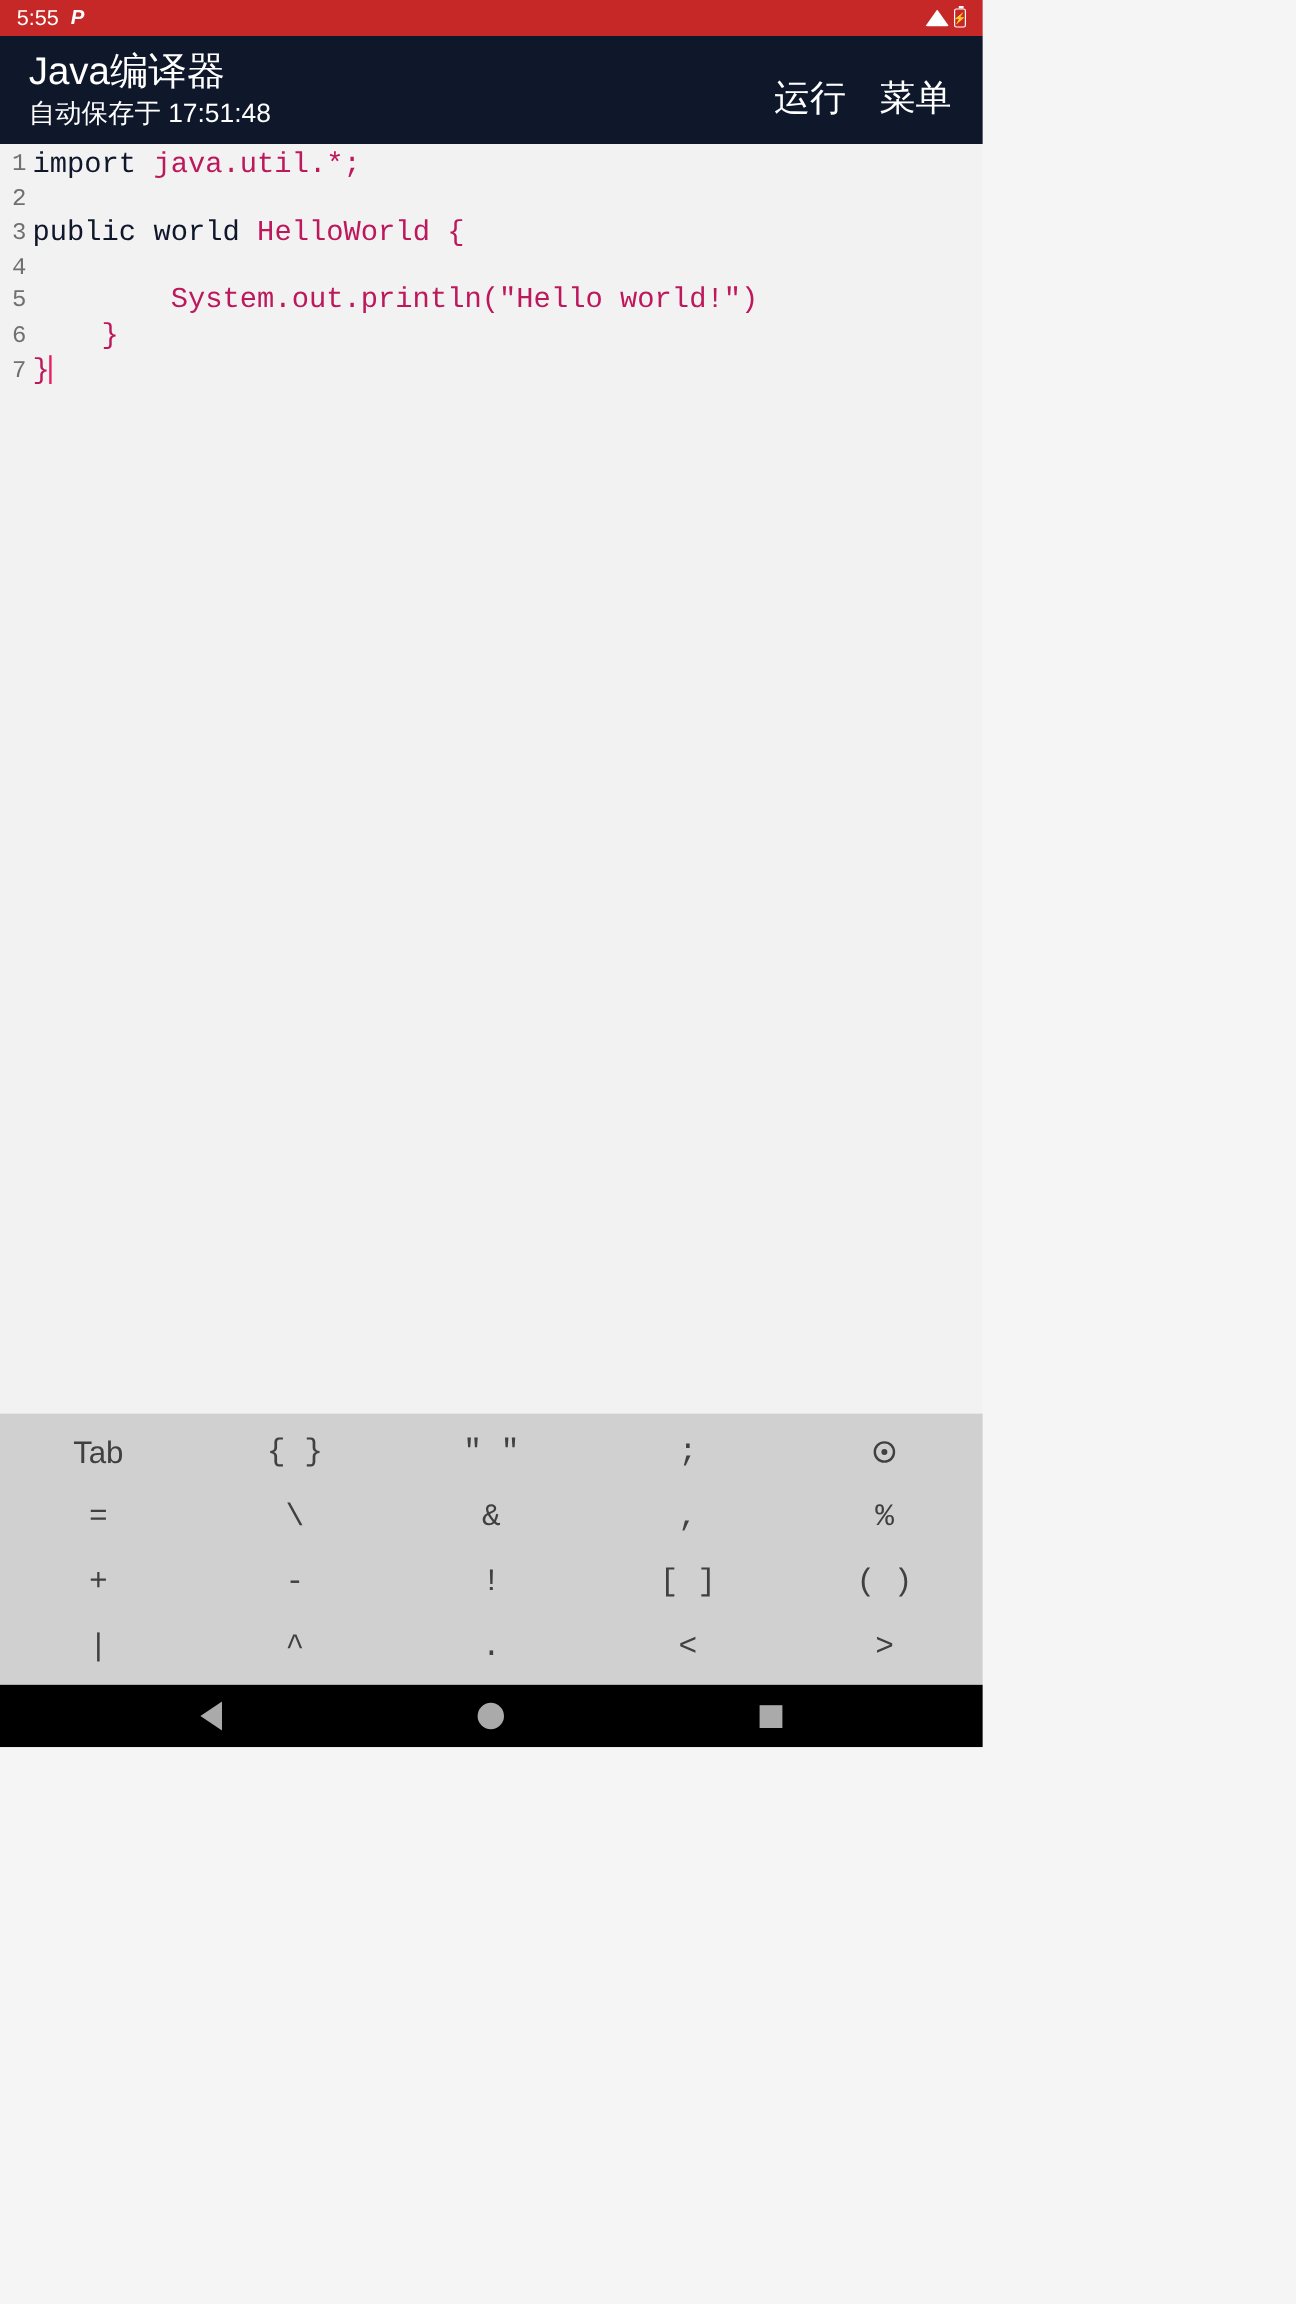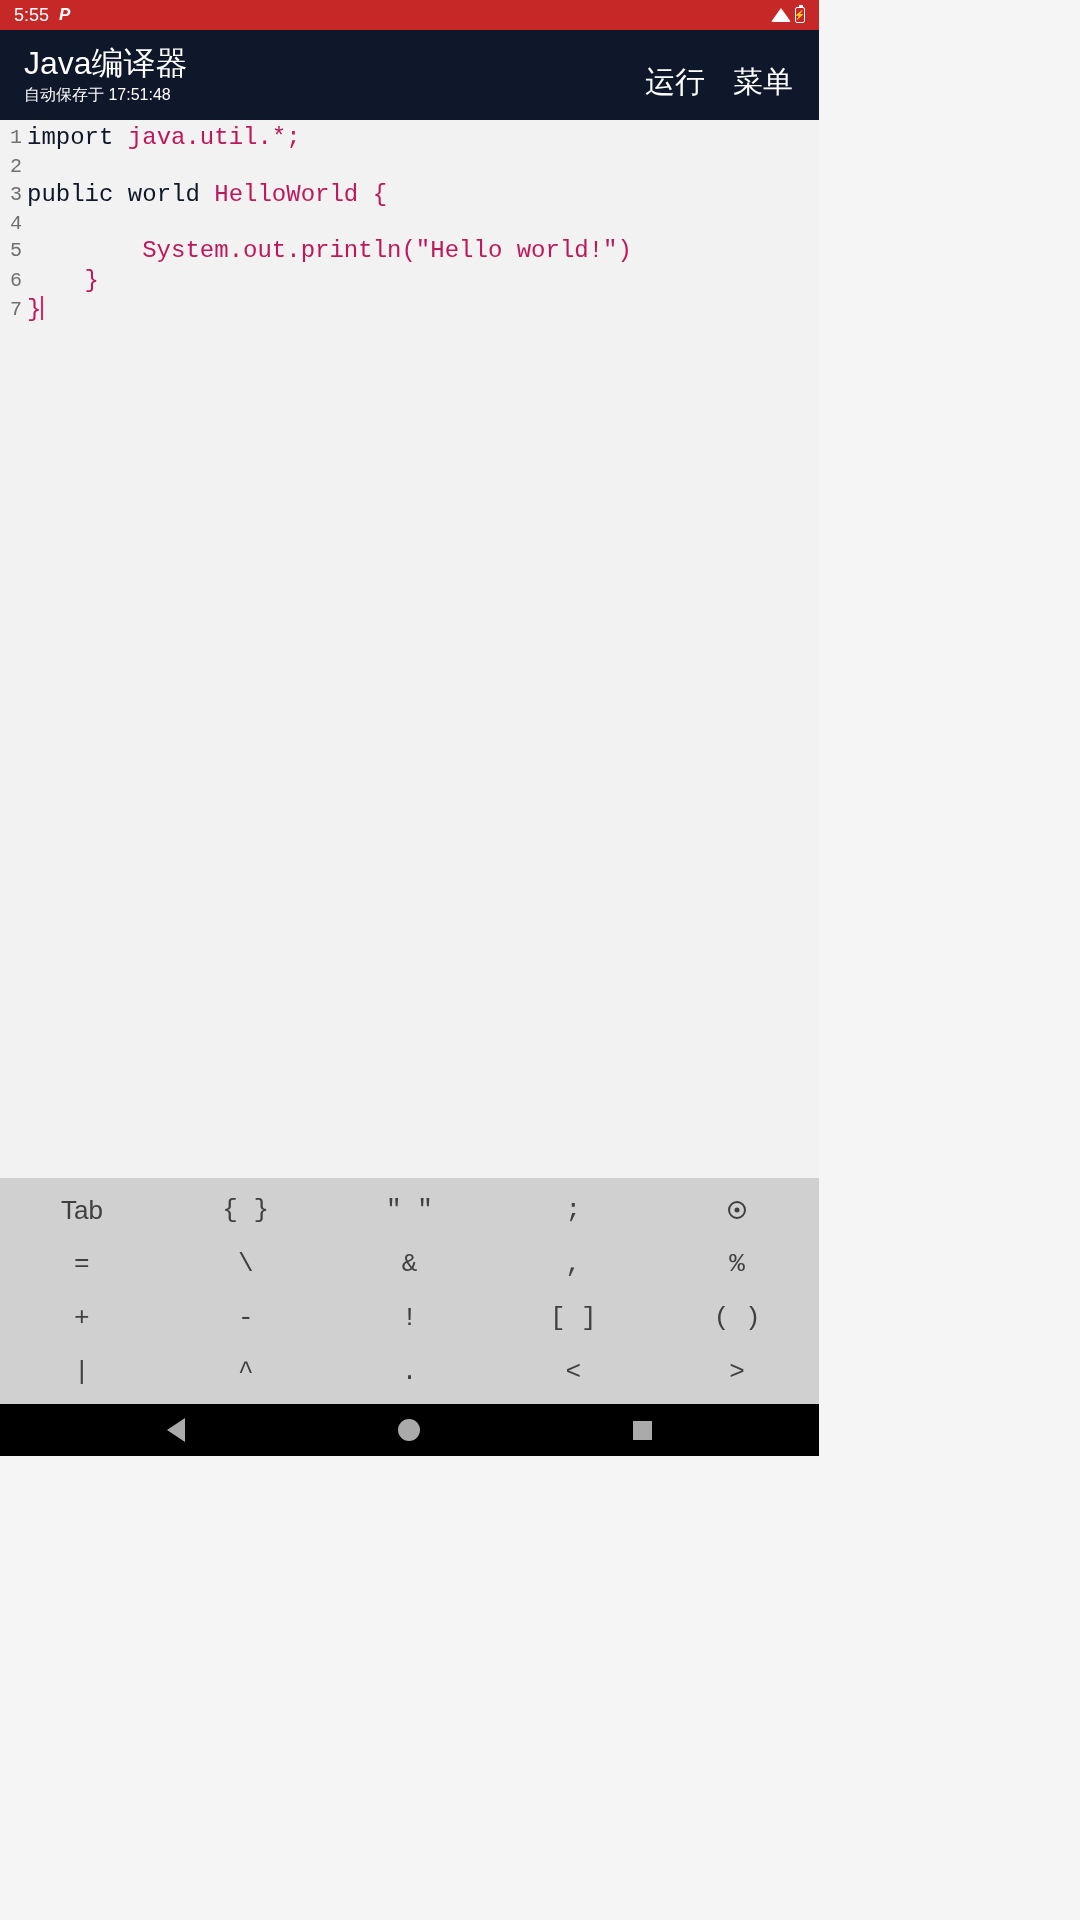--- a/index.html
+++ b/index.html
@@ -88,21 +88,21 @@
     .app-bar-left {
       display: flex;
       flex-direction: column;
     }
     .app-title {
       font-size: 32px;
       font-weight: 400;
       line-height: 1.2;
     }
     .app-subtitle {
-      font-size: 16px;
+      font-size: 22px;
       margin-top: 2px;
     }
     .app-bar-right {
       display: flex;
       gap: 28px;
       padding-right: 10px;
     }
     .app-bar-button {
       font-size: 30px;
       color: white;

